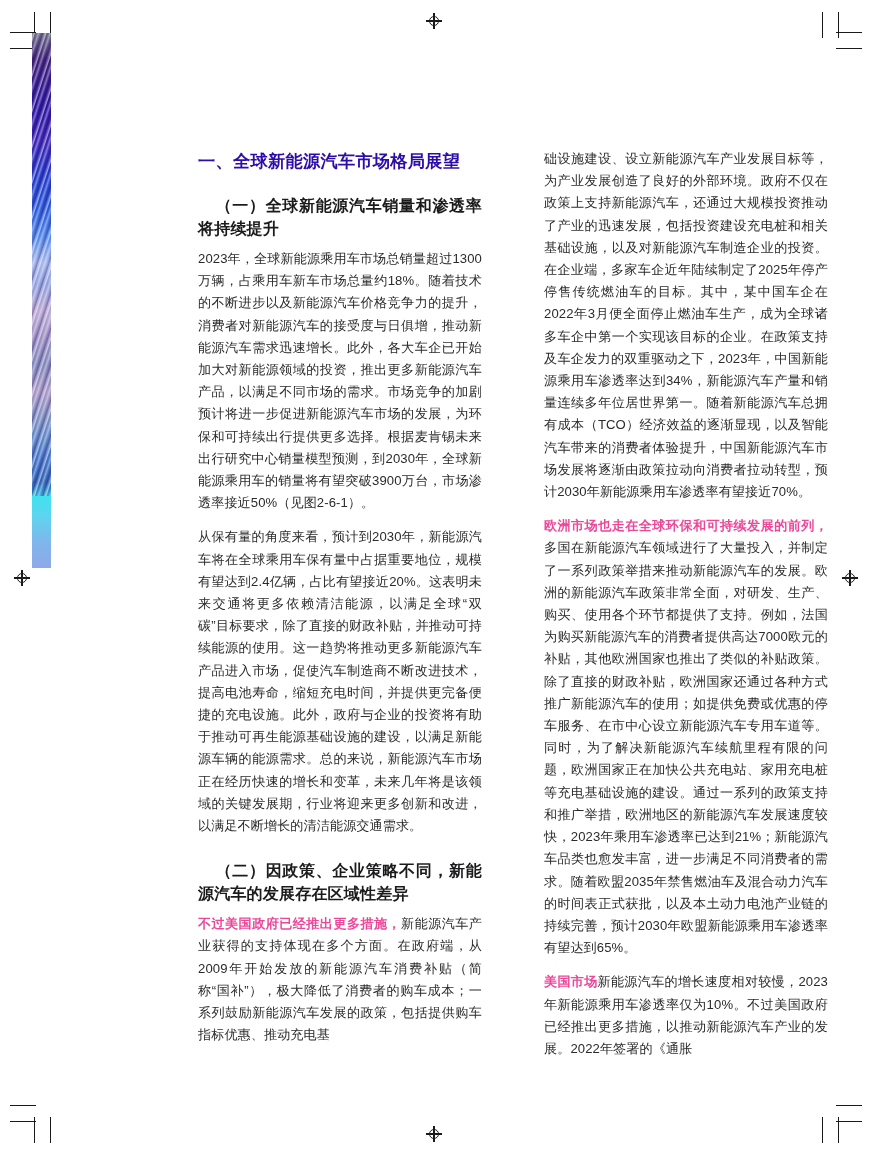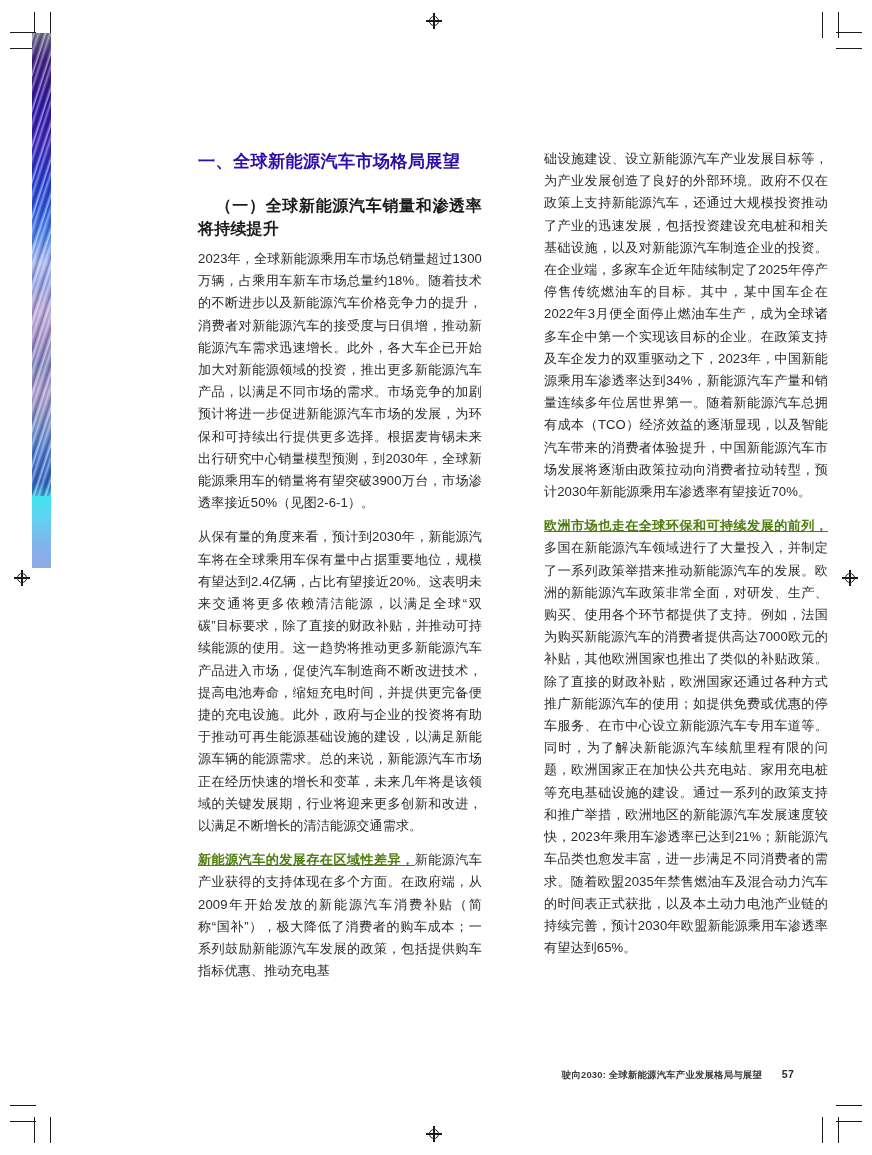--- a/index.html
+++ b/index.html
@@ -145,22 +145,21 @@
   }
   h2.sub-title.spaced-above { margin-top: 22px; }
 
   p.para {
     margin: 0 0 12px 0;
     text-indent: 0;
   }
   p.para:last-child { margin-bottom: 0; }
   .lead {
     font-weight: bold;
-    color: #4d7c0f;
-    text-decoration: underline;
+    color: #ec4899;
   }
 
   
   .footer {
     position: absolute;
     left: 504px;
     top: 1068px;
     width: 290px;
     display: flex;
     align-items: baseline;
@@ -233,29 +232,27 @@
 
   <div class="col col-left">
     <h1 class="section-title">一、全球新能源汽车市场格局展望</h1>
 
     <h2 class="sub-title">（一）全球新能源汽车销量和渗透率将持续提升</h2>
 
     <p class="para">2023年，全球新能源乘用车市场总销量超过1300万辆，占乘用车新车市场总量约18%。随着技术的不断进步以及新能源汽车价格竞争力的提升，消费者对新能源汽车的接受度与日俱增，推动新能源汽车需求迅速增长。此外，各大车企已开始加大对新能源领域的投资，推出更多新能源汽车产品，以满足不同市场的需求。市场竞争的加剧预计将进一步促进新能源汽车市场的发展，为环保和可持续出行提供更多选择。根据麦肯锡未来出行研究中心销量模型预测，到2030年，全球新能源乘用车的销量将有望突破3900万台，市场渗透率接近50%（见图2-6-1）。</p>
 
     <p class="para">从保有量的角度来看，预计到2030年，新能源汽车将在全球乘用车保有量中占据重要地位，规模有望达到2.4亿辆，占比有望接近20%。这表明未来交通将更多依赖清洁能源，以满足全球“双碳”目标要求，除了直接的财政补贴，并推动可持续能源的使用。这一趋势将推动更多新能源汽车产品进入市场，促使汽车制造商不断改进技术，提高电池寿命，缩短充电时间，并提供更完备便捷的充电设施。此外，政府与企业的投资将有助于推动可再生能源基础设施的建设，以满足新能源车辆的能源需求。总的来说，新能源汽车市场正在经历快速的增长和变革，未来几年将是该领域的关键发展期，行业将迎来更多创新和改进，以满足不断增长的清洁能源交通需求。</p>
 
-
-    <p class="para"><span class="lead">新能源汽车的发展存在区域性差异，</span><span>新能源汽车产业获得的支持体现在多个方面。在政府端，从2009年开始发放的新能源汽车消费补贴（简称“国补”），极大降低了消费者的购车成本；一系列鼓励新能源汽车发展的政策，包括提供购车指标优惠、推动充电基</span></p>
+    <h2 class="sub-title spaced-above">（二）因政策、企业策略不同，新能源汽车的发展存在区域性差异</h2>
+
+    <p class="para"><span class="lead">不过美国政府已经推出更多措施，</span><span>新能源汽车产业获得的支持体现在多个方面。在政府端，从2009年开始发放的新能源汽车消费补贴（简称“国补”），极大降低了消费者的购车成本；一系列鼓励新能源汽车发展的政策，包括提供购车指标优惠、推动充电基</span></p>
   </div>
 
   <div class="col col-right">
     <p class="para">础设施建设、设立新能源汽车产业发展目标等，为产业发展创造了良好的外部环境。政府不仅在政策上支持新能源汽车，还通过大规模投资推动了产业的迅速发展，包括投资建设充电桩和相关基础设施，以及对新能源汽车制造企业的投资。在企业端，多家车企近年陆续制定了2025年停产停售传统燃油车的目标。其中，某中国车企在2022年3月便全面停止燃油车生产，成为全球诸多车企中第一个实现该目标的企业。在政策支持及车企发力的双重驱动之下，2023年，中国新能源乘用车渗透率达到34%，新能源汽车产量和销量连续多年位居世界第一。随着新能源汽车总拥有成本（TCO）经济效益的逐渐显现，以及智能汽车带来的消费者体验提升，中国新能源汽车市场发展将逐渐由政策拉动向消费者拉动转型，预计2030年新能源乘用车渗透率有望接近70%。</p>
 
     <p class="para"><span class="lead">欧洲市场也走在全球环保和可持续发展的前列，</span><span>多国在新能源汽车领域进行了大量投入，并制定了一系列政策举措来推动新能源汽车的发展。欧洲的新能源汽车政策非常全面，对研发、生产、购买、使用各个环节都提供了支持。例如，法国为购买新能源汽车的消费者提供高达7000欧元的补贴，其他欧洲国家也推出了类似的补贴政策。除了直接的财政补贴，欧洲国家还通过各种方式推广新能源汽车的使用；如提供免费或优惠的停车服务、在市中心设立新能源汽车专用车道等。同时，为了解决新能源汽车续航里程有限的问题，欧洲国家正在加快公共充电站、家用充电桩等充电基础设施的建设。通过一系列的政策支持和推广举措，欧洲地区的新能源汽车发展速度较快，2023年乘用车渗透率已达到21%；新能源汽车品类也愈发丰富，进一步满足不同消费者的需求。随着欧盟2035年禁售燃油车及混合动力汽车的时间表正式获批，以及本土动力电池产业链的持续完善，预计2030年欧盟新能源乘用车渗透率有望达到65%。</span></p>
 
+    <p class="para"><span class="lead">美国市场</span><span>新能源汽车的增长速度相对较慢，2023年新能源乘用车渗透率仅为10%。不过美国政府已经推出更多措施，以推动新能源汽车产业的发展。2022年签署的《通胀</span></p>
   </div>
 
-  <div class="footer">
-    <span>驶向2030: 全球新能源汽车产业发展格局与展望</span>
-    <span class="pagenum">57</span>
-  </div>
 
 </div>
 
 </body></html>

